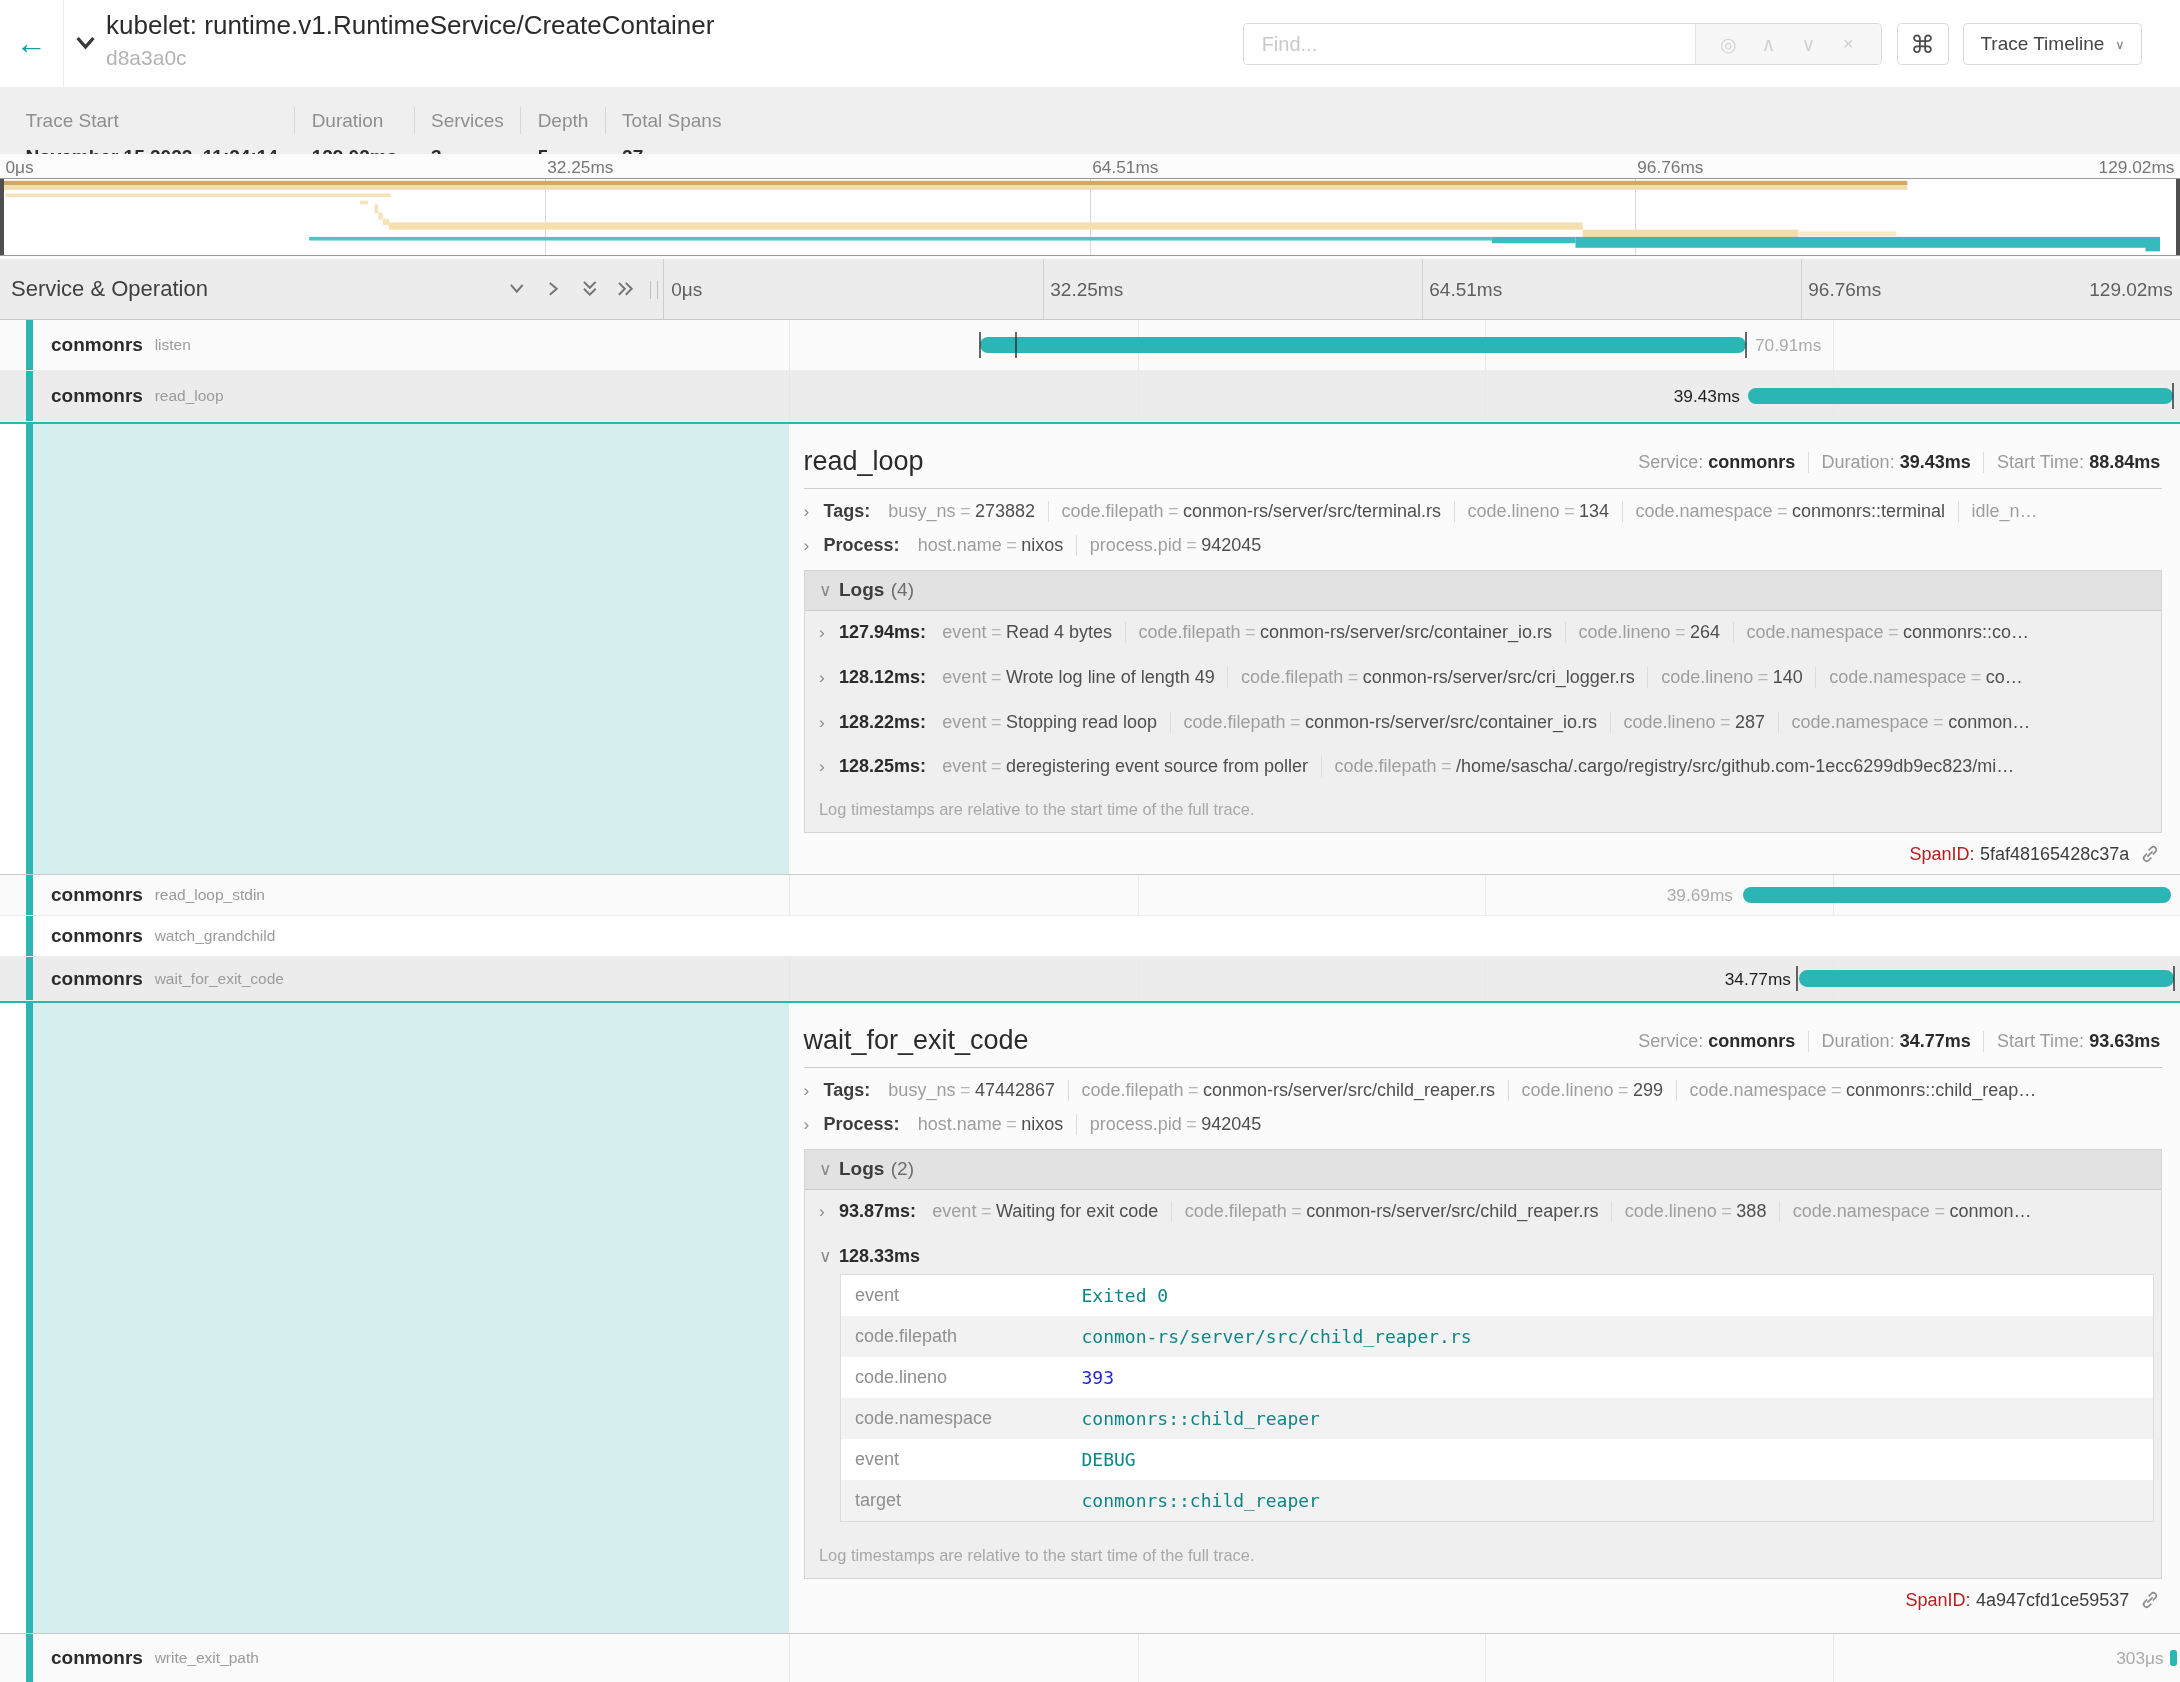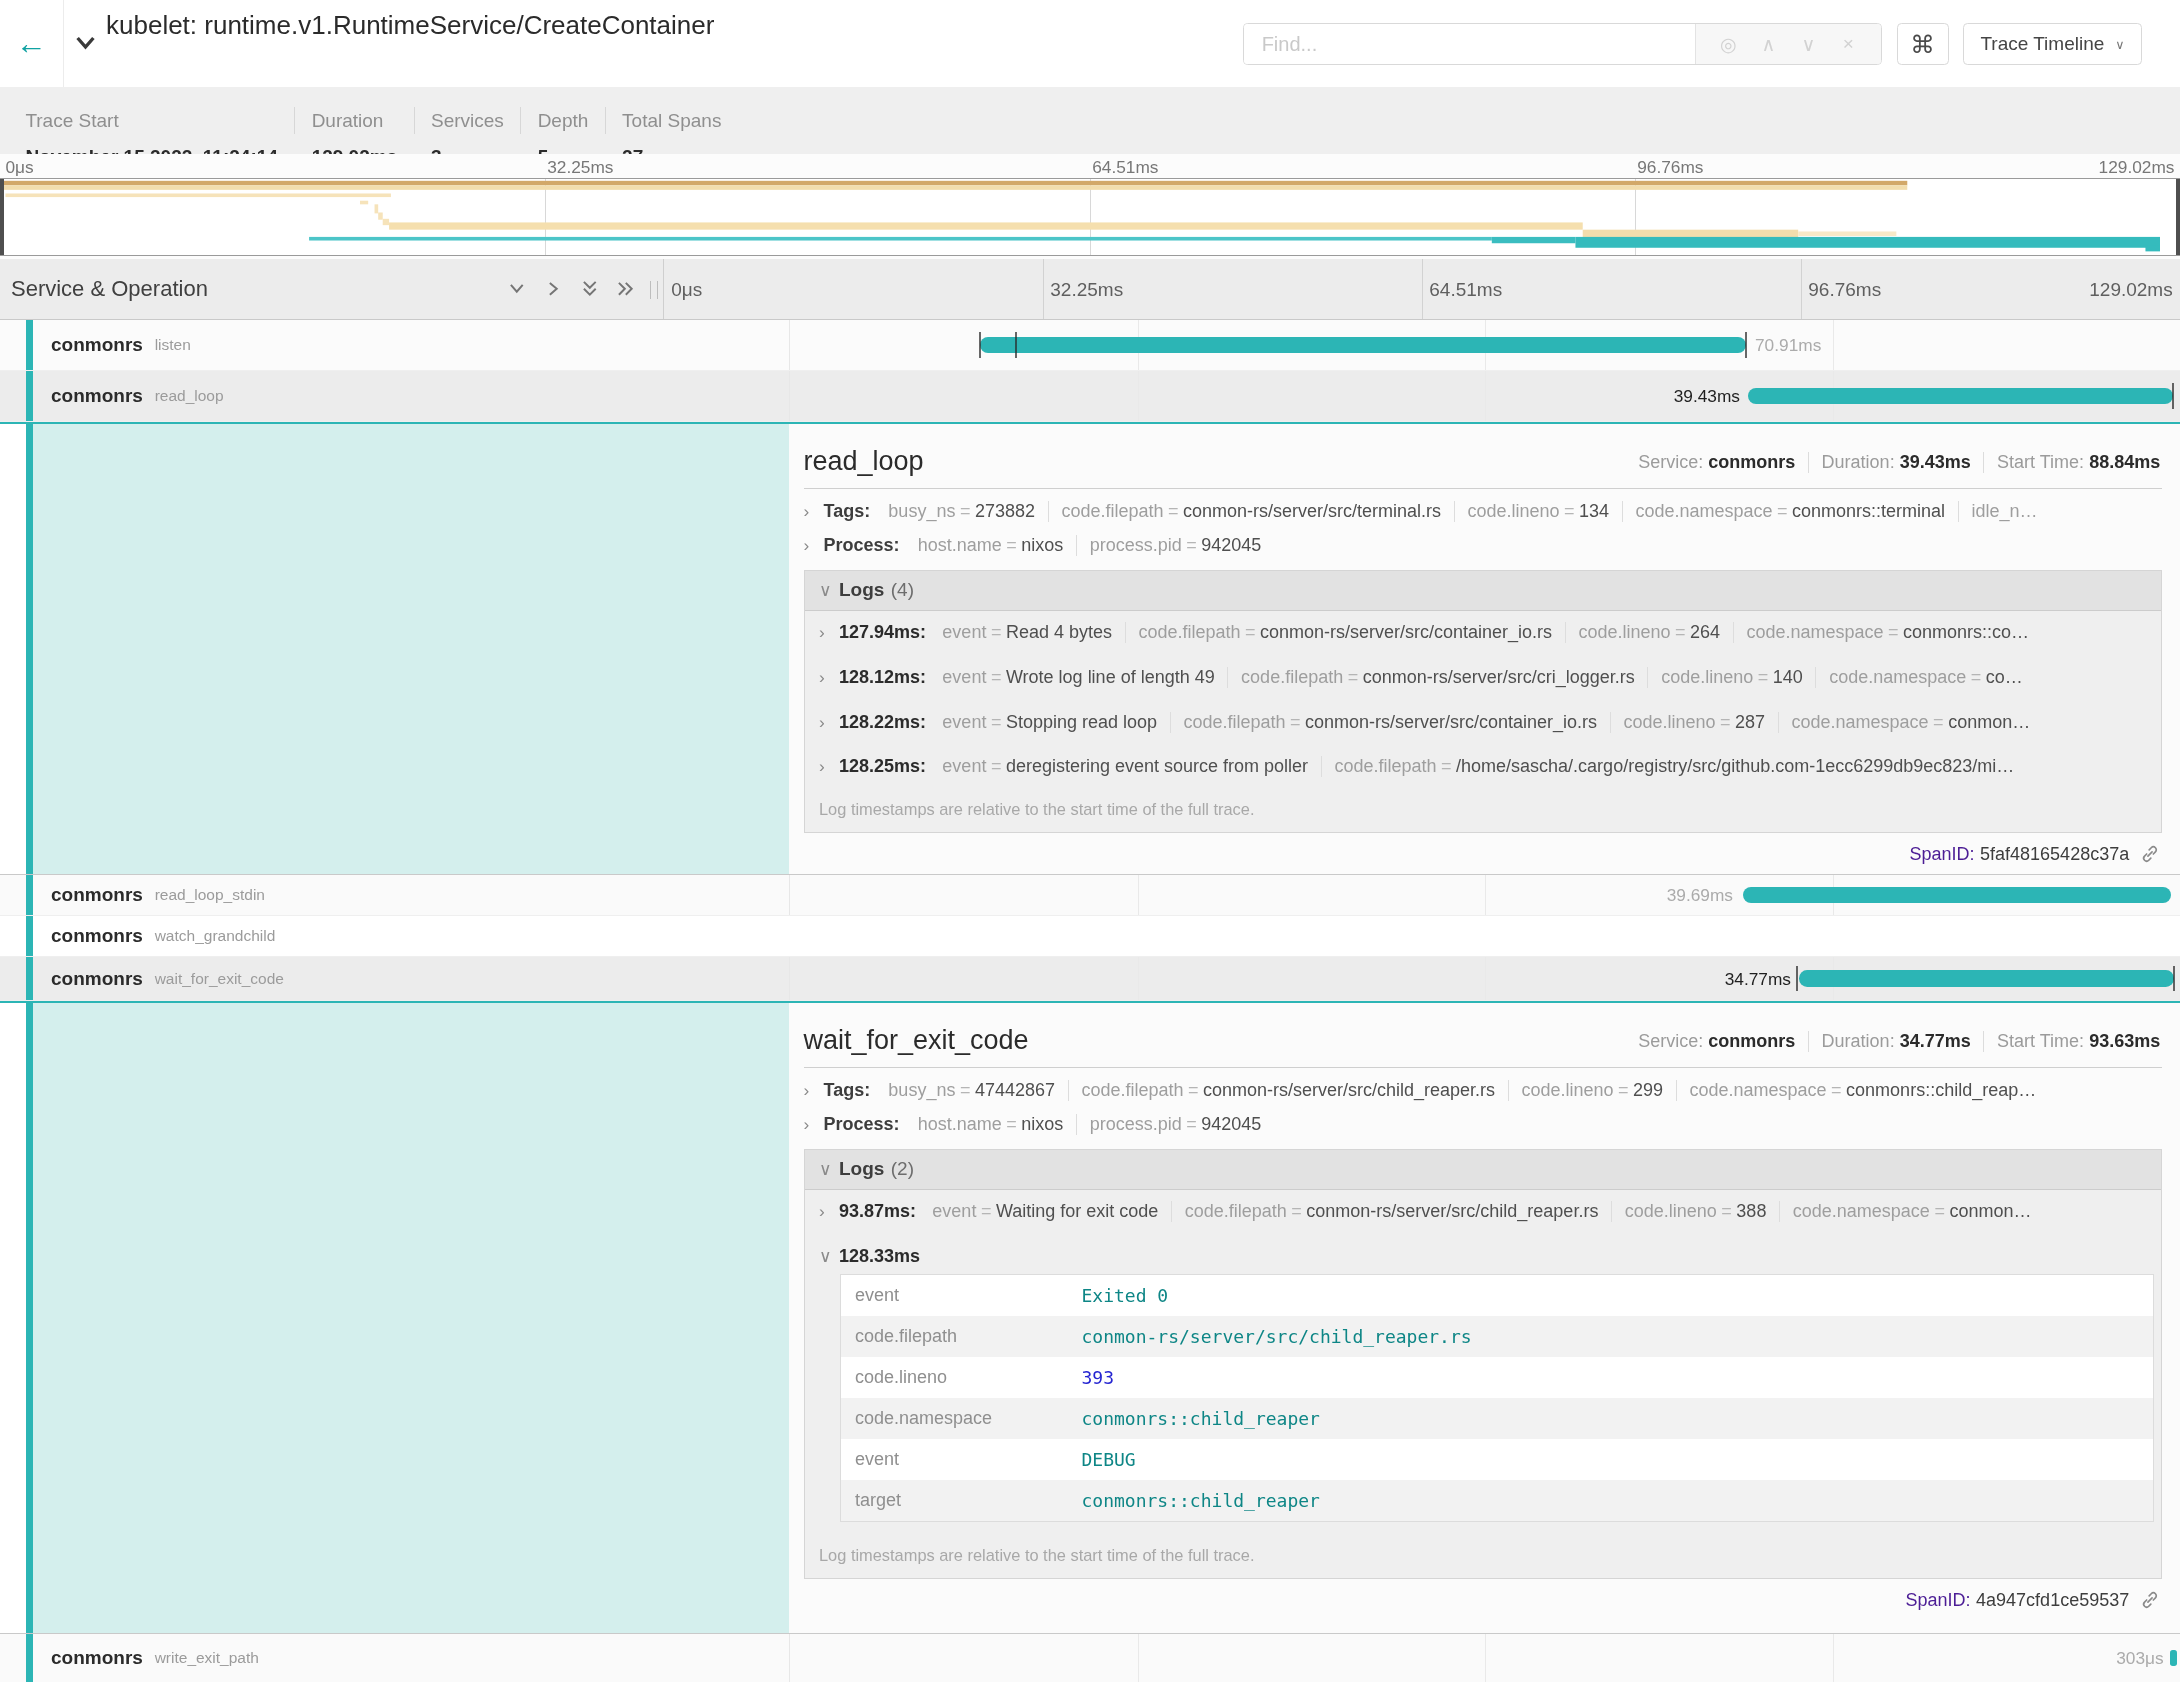--- a/index.html
+++ b/index.html
@@ -97,21 +97,21 @@
   .logrow { display:flex; align-items:baseline; padding:11.8px 14.5px; font-size:18px; white-space:nowrap; overflow:hidden; }
   .logtime { font-weight:bold; color:#2b2b2b; margin-right:3.6px; }
   .lognote { color:#a8a8a8; font-size:16.4px; padding:11px 14.5px 12.7px; }
   .kvtable { margin:5.5px 7.3px 12.7px 35px; border:0.9px solid #dcdcdc; background:#fff; border-collapse:collapse; width:calc(100% - 42px); }
   .kvtable td { padding:10px 14.5px; font-size:18px; }
   .kvtable tr:nth-child(even) { background:#f2f2f2; }
   .kvtable .tk { color:#8f8f8f; width:227px; }
   .kvtable .tv { font-family:"DejaVu Sans Mono", monospace; color:#0e8686; }
   .kvtable .tv.num { color:#2525d1; }
   .spanidrow { display:flex; justify-content:flex-end; align-items:center; padding:11px 1.8px 12.7px; font-size:18px; gap:5.5px; }
-  .spanid-l { color:#4c1d95; }
+  .spanid-l { color:#b91c1c; }
   .spanid-v { color:#3d3d3d; }
   .linkicon { cursor:pointer; margin-left:5.5px; }
 
   .rowbg-a { background:#fbfbfb; }
   .rowbg-b { background:#ffffff; }
   .rowbg-sel { background:#ececec; }
   .rowbg-c { background:#fafafa; }
   .lastrow { border-bottom:2.7px solid #2cb5b5; }
 </style>
 </head>
@@ -124,20 +124,21 @@
       <span>←</span>
     </div>
     <div class="titlewrap">
       <div class="collapser">
         <svg width="27" height="27" viewBox="0 0 24 24">
             <polyline class="chev-svg" points="5,8 12,16 19,8"></polyline>
           </svg>
       </div>
       <div class="titles">
         <div class="trace-title">kubelet: runtime.v1.RuntimeService/CreateContainer</div>
+        <div class="trace-id">d8a3a0c</div>
       </div>
     </div>
     <div class="hdr-right">
       <div class="findbox">
         <input type="text" placeholder="Find..." style="">
         <div class="findtools">
           <span class="ficon">◎</span>
           <span class="ficon">∧</span>
           <span class="ficon">∨</span>
           <span class="ficon">×</span>

